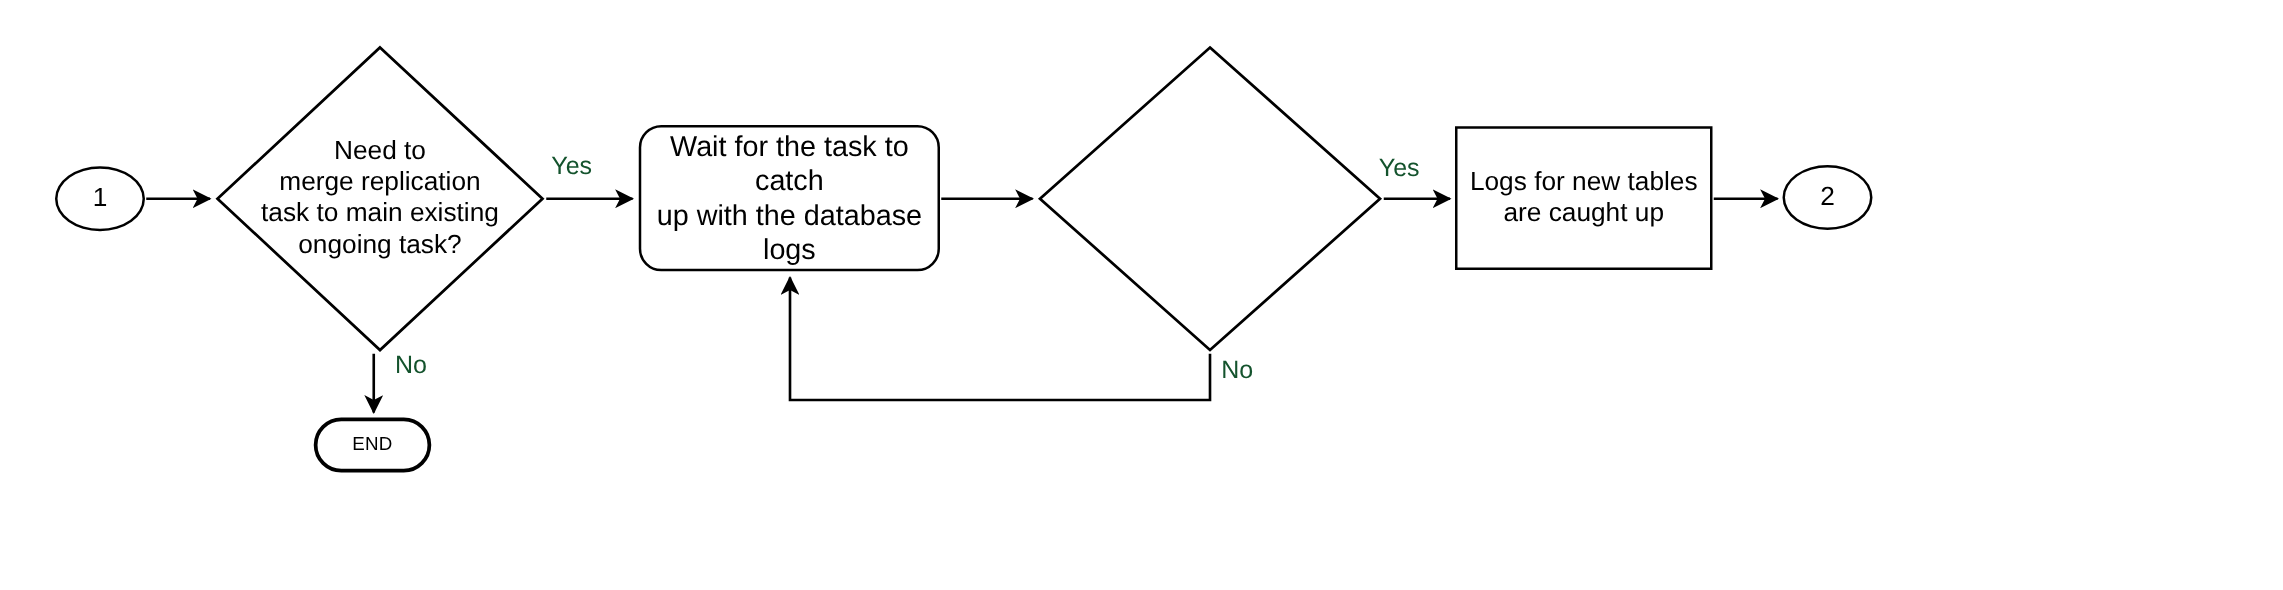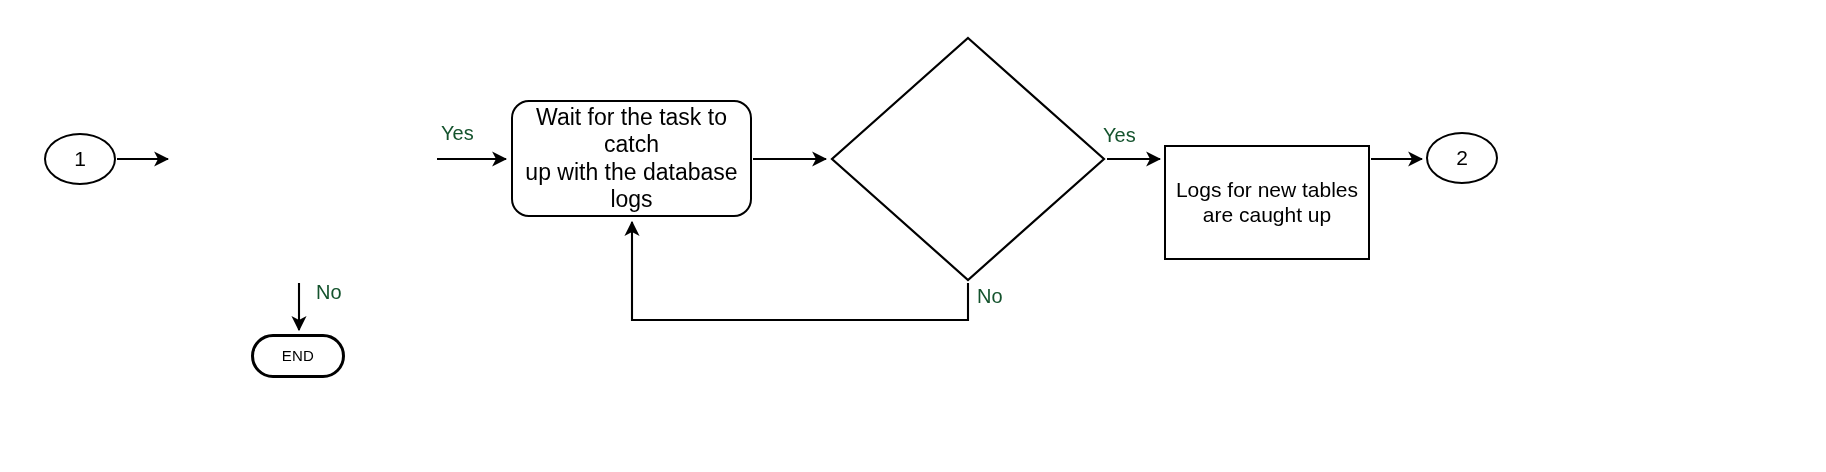--- a/index.html
+++ b/index.html
@@ -67,21 +67,20 @@
   .proc-round {
     border: 2px solid #000;
     border-radius: 18px;
     font-size: 23px;
   }
 
   
   .proc-rect {
     border: 2px solid #000;
     font-size: 21px;
-    margin-top: 44px;
   }
 
   
   .terminator {
     border: 3.5px solid #000;
     border-radius: 999px;
     font-size: 15px;
     letter-spacing: 0.2px;
     text-align: center;
   }
@@ -118,20 +117,29 @@
 
     <path d="M 1371 159 L 1422 159" stroke="#000" stroke-width="2.1" fill="none" marker-end="url(#arrow)"></path>
 
     <path d="M 968 283 L 968 320 L 632 320 L 632 222" stroke="#000" stroke-width="2.1" fill="none" marker-end="url(#arrow)"></path>
   </svg>
 
   <div class="node conn" style="left:44px; top:133px; width:72px; height:52px;">
     <span class="nlabel">1</span>
   </div>
 
+  <div class="node diamond" style="left:172px; top:36px; width:264px; height:246px;">
+    <svg class="dshape" viewBox="0 0 264 246" preserveAspectRatio="none">
+      <polygon points="132,2 262,123 132,244 2,123" fill="#ffffff" stroke="#000" stroke-width="2.2"></polygon>
+    </svg>
+    <span class="nlabel">Need to
+merge replication
+task to main existing
+ongoing task?</span>
+  </div>
 
   <div class="node terminator" style="left:251px; top:334px; width:94px; height:44px;">
     <span class="nlabel">END</span>
   </div>
 
   <div class="node proc-round" style="left:511px; top:100px; width:241px; height:117px;">
     <span class="nlabel">Wait for the task to catch
 up with the database logs</span>
   </div>
 

